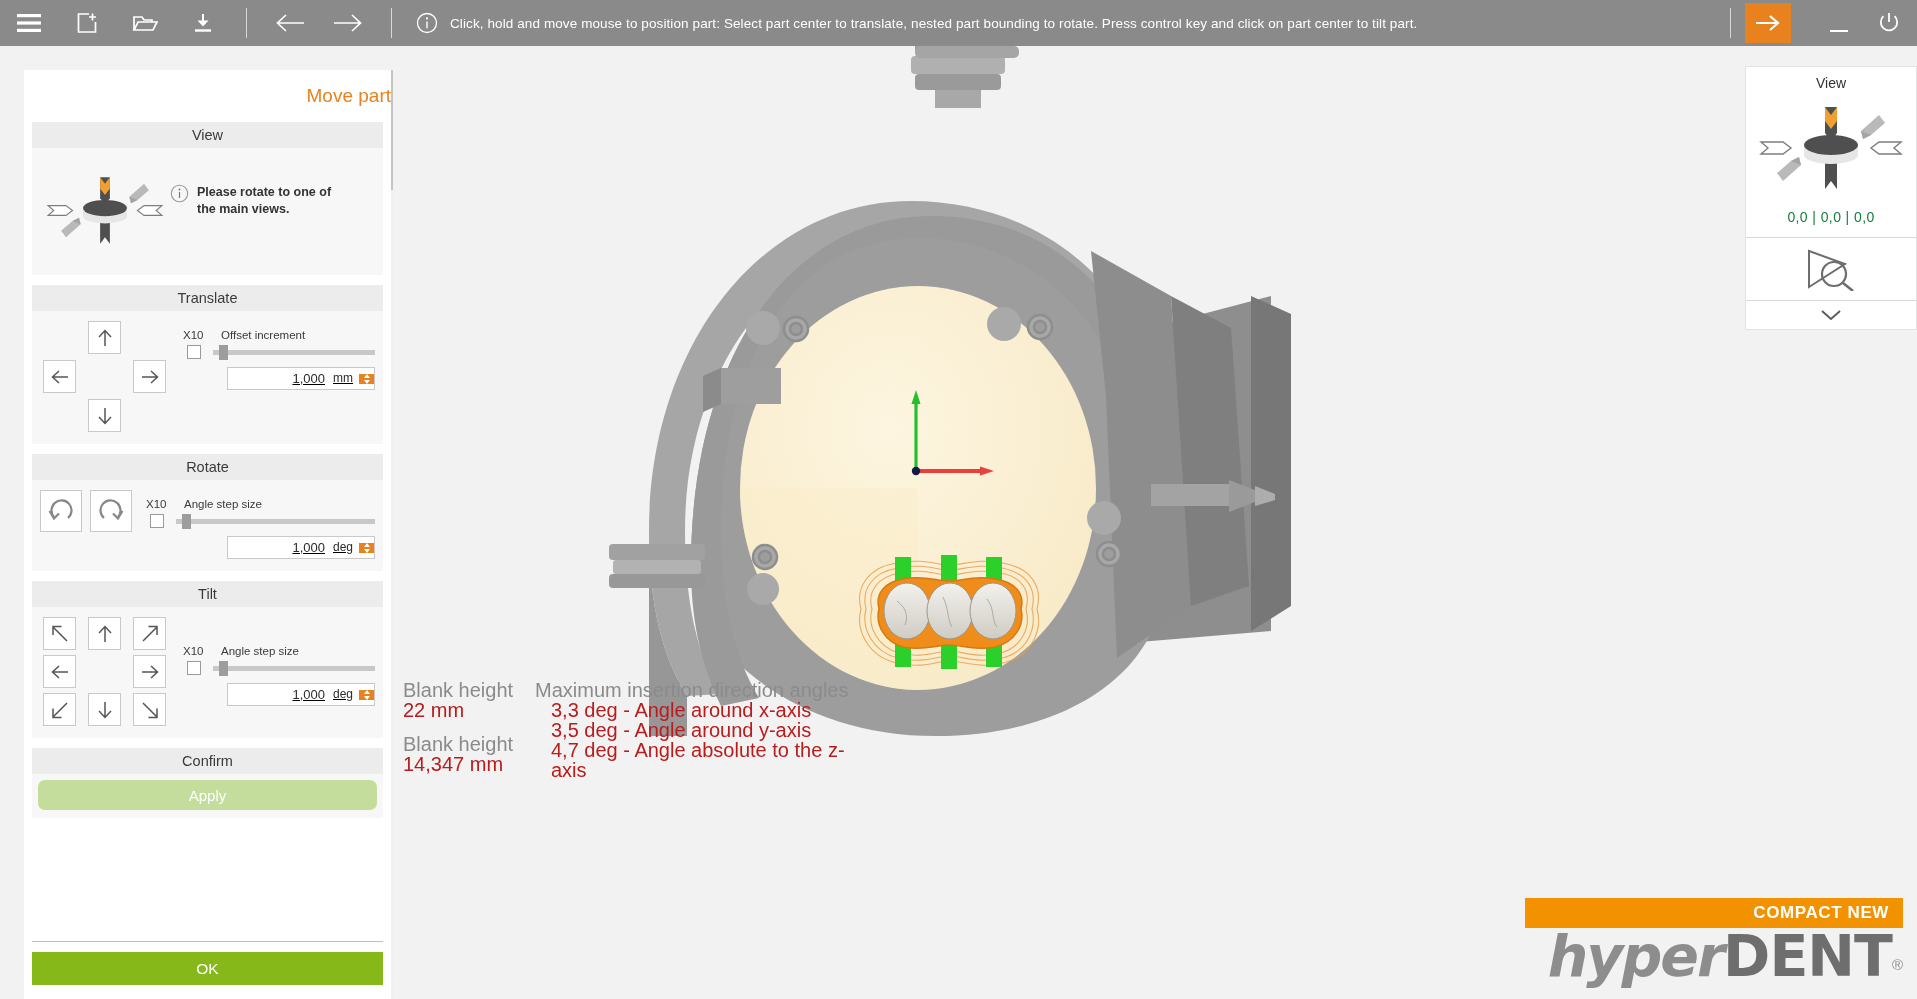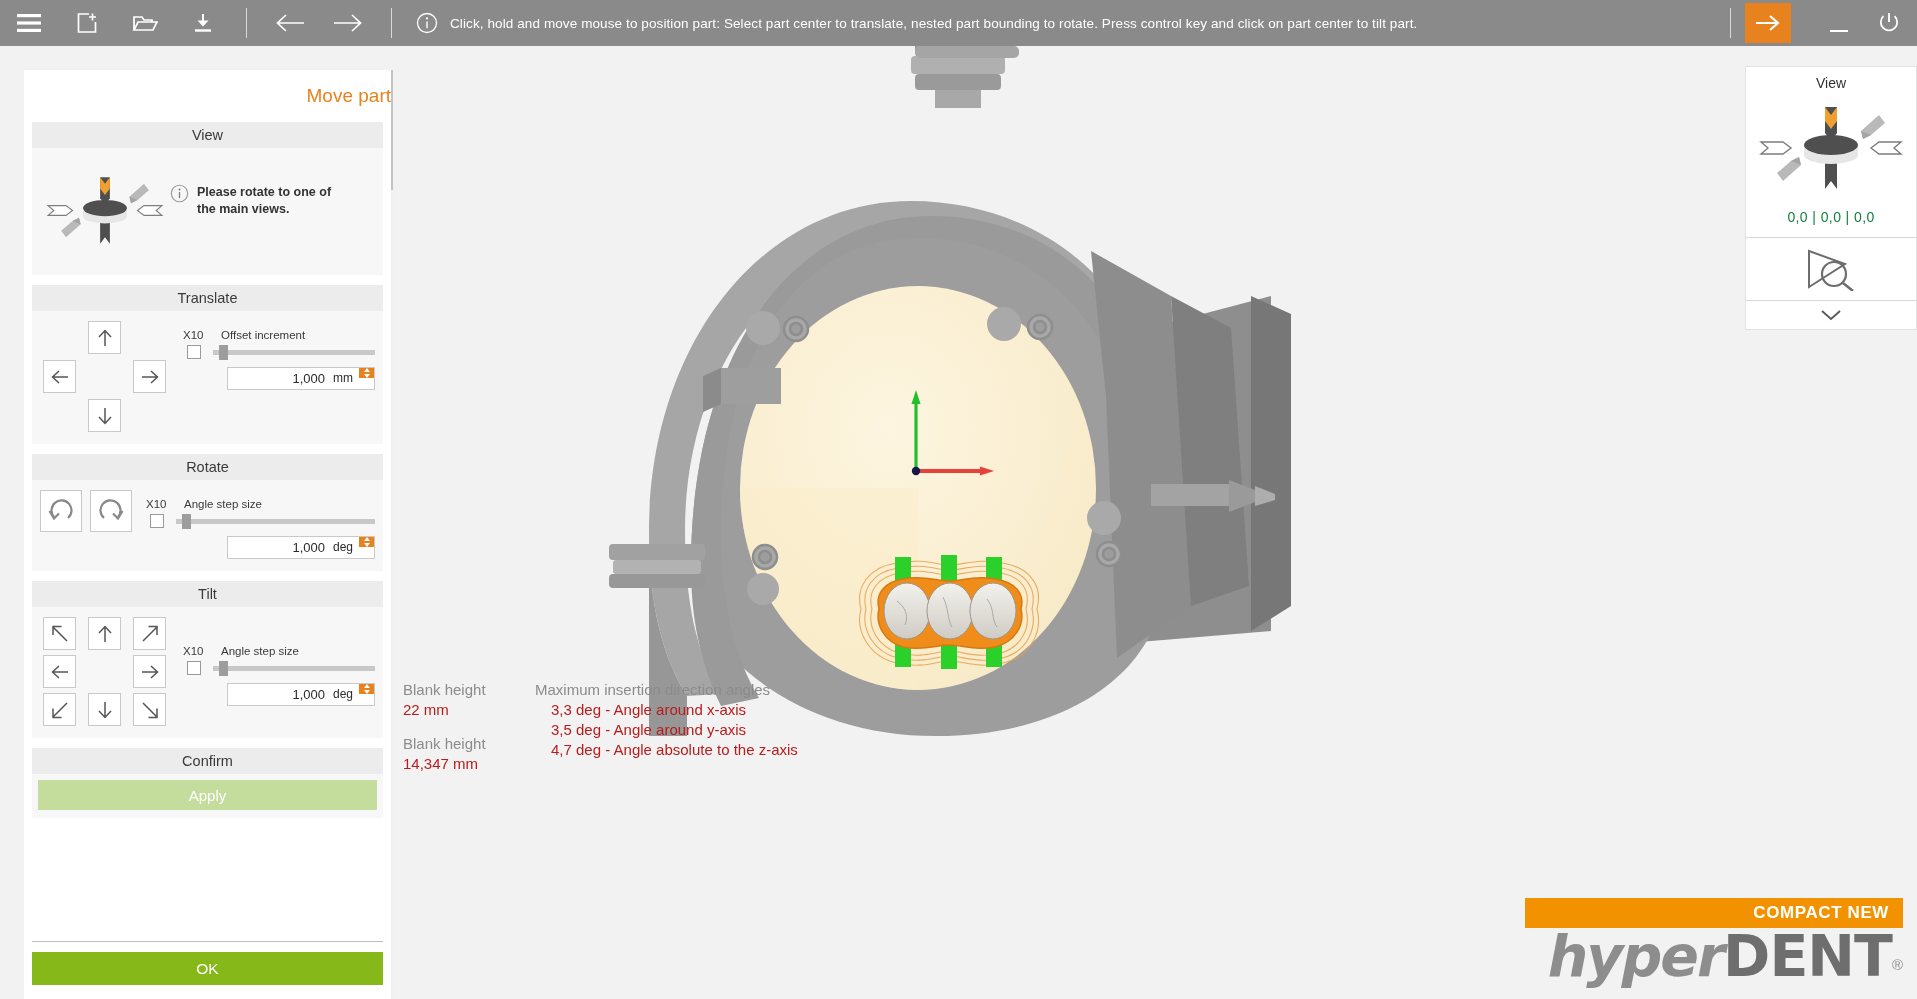--- a/index.html
+++ b/index.html
@@ -59,47 +59,47 @@
   .lbl-x10{ font-size:11.5px; color:#3a3a3a; width:26px; }
   .lbl-step{ font-size:11.5px; color:#3a3a3a; }
   .ctrl-inputs{ display:flex; align-items:center; gap:12px; }
   .chk{ width:14px; height:14px; border:1px solid #9a9a9a; background:#fff;
      margin-left:4px; cursor:pointer; flex:none;}
   .slider{ position:relative; flex:1; height:14px; display:flex; align-items:center;}
   .slider .track{ width:100%; height:5px; background:#c8c8c8; }
   .slider .knob{ position:absolute; left:6px; top:0; width:9px; height:15px;
      background:#9d9d9d; cursor:pointer;}
   .numrow{ display:flex; justify-content:flex-end; margin-top:8px; }
-  .numfield{ display:flex; align-items:flex-start; width:148px; height:23px;
-     border:1px solid #c9c9c9; background:#fff; }
+  .numfield{ display:flex; align-items:center; width:148px; height:23px;
+     border:1px solid #c9c9c9; background:#fff;text-decoration:underline; }
   .numfield .val{ flex:1; text-align:right; font-size:13px; color:#2b2b2b;
      line-height:21px; padding-right:4px; }
   .numfield .unit{ font-size:12px; color:#2b2b2b; line-height:21px;
      width:30px; text-align:left; padding-left:4px;}
   .spin{ width:15px; background:#e8821e; display:flex; flex-direction:column;
      align-items:center; justify-content:center; cursor:pointer; }
   .spin b{ display:block; width:0;height:0;border-left:3.5px solid transparent;
      border-right:3.5px solid transparent; }
   .spin .up{ border-bottom:4px solid #fff; margin-bottom:2px;}
   .spin .dn{ border-top:4px solid #fff;}
 
   #apply-btn{ margin:4px 8px 0 8px; height:30px; background:#c5dd9c; color:#ffffff;
      font-size:15px; display:flex; align-items:center; justify-content:center;
-     cursor:default; }
+     cursor:default;border-radius:7px; }
   #panel-spacer{ flex:1; }
   #ok-sep{ height:1px; background:#bdbdbd; margin:0 8px; }
   #ok-btn{ margin:10px 8px 14px 8px; height:33px; background:#86b81a; color:#fff;
      font-size:15.5px; display:flex; align-items:center; justify-content:center;
      cursor:pointer; }
 
   
   #viewport{ position:absolute; left:391px; top:46px; right:0; bottom:0;
      background:#f2f2f2; overflow:hidden; }
   #readout{ position:absolute; left:0px; top:0px; }
-  .ro-col{ position:absolute; color:#7b7b7b; font-size:15px; line-height:20px; }
+  .ro-col{ position:absolute; color:#7b7b7b; font-size:20px; line-height:20px; }
   .ro-head{ color:#8b8b8b; }
   .ro-val{ color:#b91c1c; }
 
   
   #rightpanel{ position:absolute; right:0px; top:66px; width:172px;
      background:#ffffff; border:1px solid #e2e2e2; }
   #rp-title{ text-align:center; font-size:14px; color:#333; padding:8px 0 2px; }
   #rp-cube{ position:relative; width:160px; height:110px; margin:0 auto; }
   #rp-coords{ text-align:center; font-size:14px; color:#15803d; padding:6px 0 12px;
      letter-spacing:.4px;}

